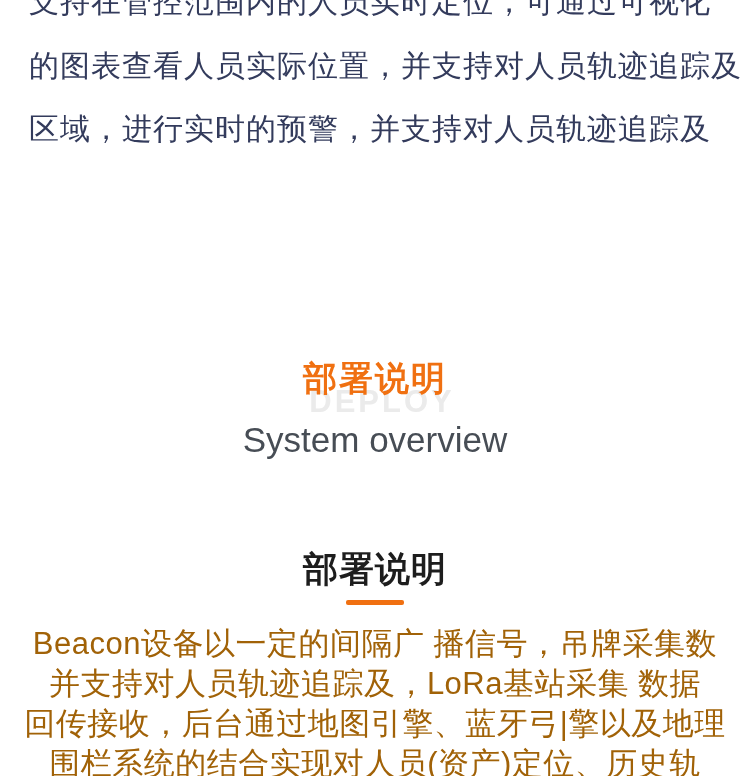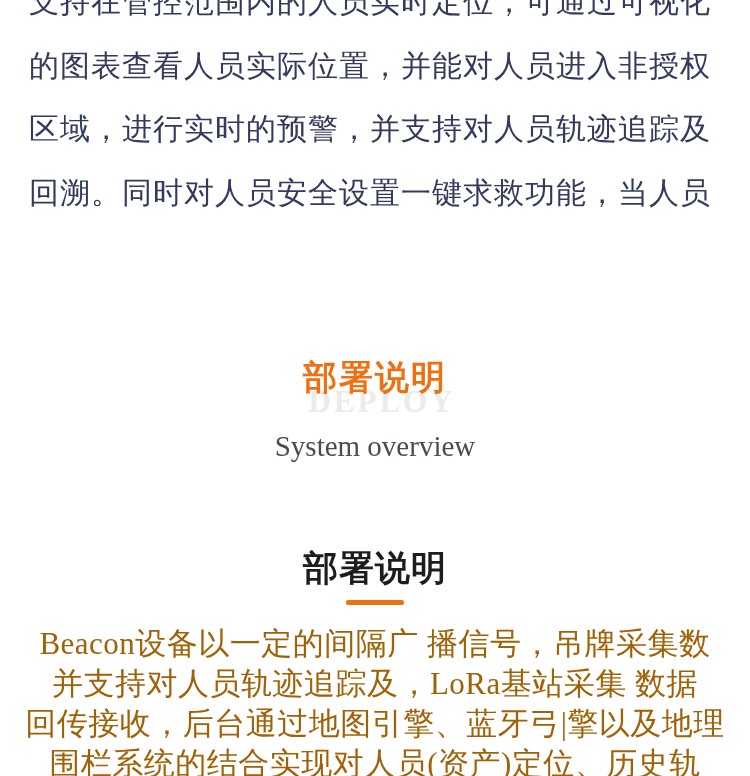--- a/index.html
+++ b/index.html
@@ -6,21 +6,21 @@
     margin: 0;
     padding: 0;
     background: #ffffff;
   }
   .page {
     position: relative;
     width: 750px;
     height: 776px;
     background: #ffffff;
     overflow: hidden;
-    font-family: Liberation Serif, serif;
+    font-family: Liberation Sans, sans-serif;
   }
 
   
   .intro {
     position: absolute;
     top: -30px;
     left: 29px;
     right: 29px;
   }
   .intro-line {
@@ -59,22 +59,22 @@
     margin: 0;
     font-size: 34px;
     font-weight: bold;
     letter-spacing: 2px;
     color: #f07011;
     line-height: 44px;
   }
   .subtitle {
     position: relative;
     z-index: 1;
-    margin-top: 29px;
-    font-size: 29px;
+    margin-top: 23px;
+    font-size: 35px;
     font-weight: 400;
     color: #474d55;
     line-height: 34px;
   }
 
   
   .deploy-heading {
     position: absolute;
     top: 547px;
     left: 0;
@@ -111,23 +111,22 @@
     white-space: nowrap;
   }
 </style>
 </head>
 <body>
 
 <div class="page">
 
   <section class="intro">
     <div class="intro-line">支持在管控范围内的人员实时定位，可通过可视化</div>
-    <div class="intro-line">的图表查看人员实际位置，并能对人员进入非授权</div>
+    <div class="intro-line">的图表查看人员实际位置，并支持对人员轨迹追踪及</div>
     <div class="intro-line">区域，进行实时的预警，并支持对人员轨迹追踪及</div>
-    <div class="intro-line">回溯。同时对人员安全设置一键求救功能，当人员</div>
   </section>
 
   <header class="section-header">
     <div class="watermark">DEPLOY</div>
     <h2 class="orange-title">部署说明</h2>
     <div class="subtitle">System overview</div>
   </header>
 
   <h3 class="deploy-heading">部署说明</h3>
 

